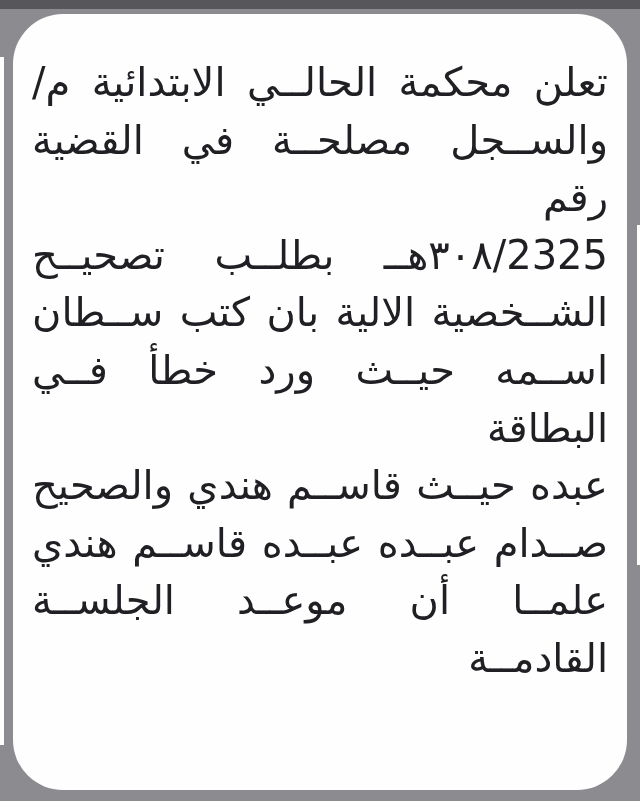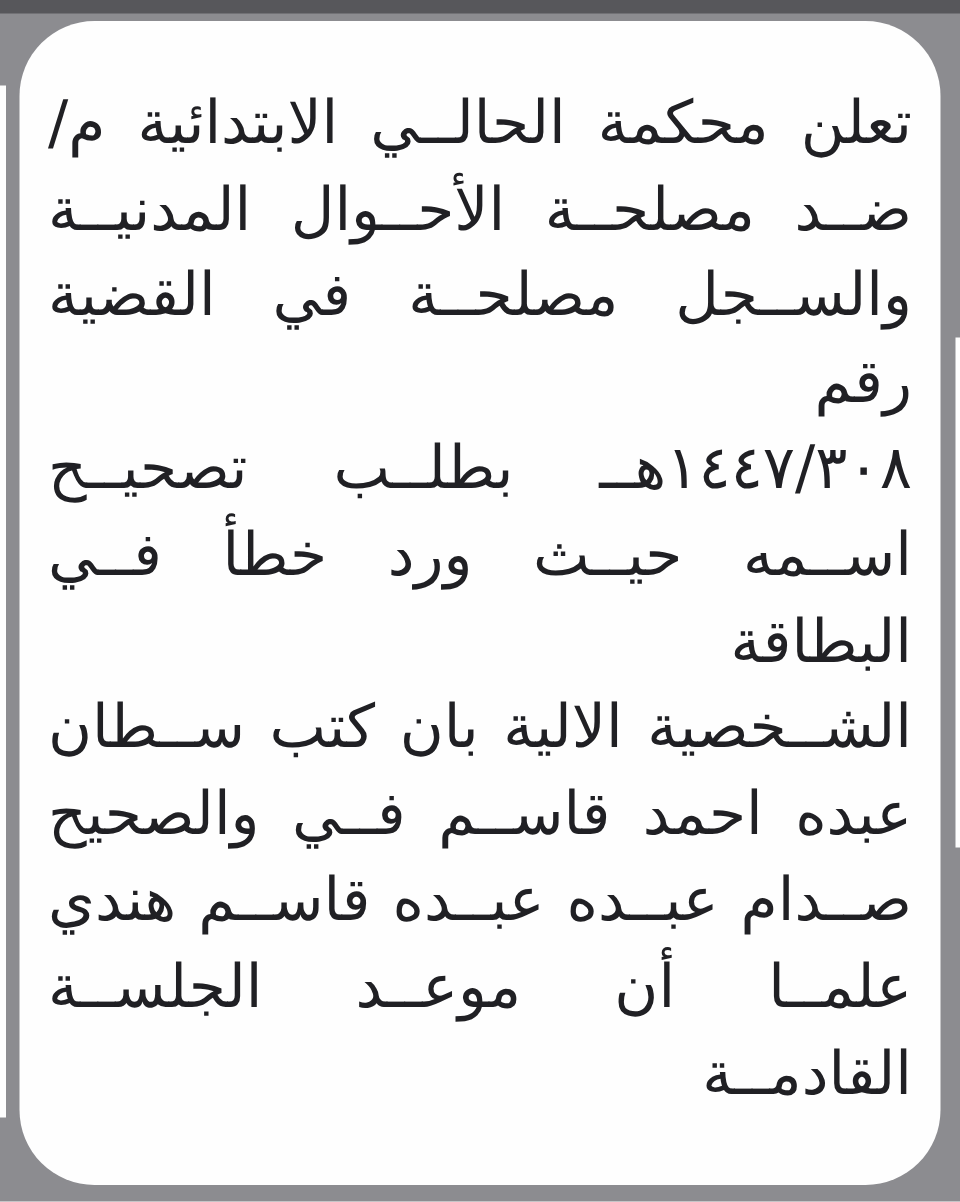--- a/index.html
+++ b/index.html
@@ -66,23 +66,22 @@
 </head>
 <body>
 
 <div class="top-strip"></div>
 <div class="edge-left"></div>
 <div class="edge-right"></div>
 
 <div class="notice-card">
   <div class="notice-text">
     <div class="line">تعلن محكمة الحالــي الابتدائية م/</div>
-    <div class="line">ضــد مصلحــة الأحــوال المدنيــة</div>
     <div class="line">والســجل مصلحــة في القضية رقم</div>
-    <div class="line">١٤٤٧/٣٠٨هــ بطلــب تصحيــح</div>
+    <div class="line">2325/٣٠٨هــ بطلــب تصحيــح</div>
+    <div class="line">الشــخصية الالية بان كتب ســطان</div>
     <div class="line">اســمه حيــث ورد خطأ فــي البطاقة</div>
-    <div class="line">الشــخصية الالية بان كتب ســطان</div>
-    <div class="line">عبده احمد قاســم فــي والصحيح</div>
+    <div class="line">عبده حيــث قاســم هندي والصحيح</div>
     <div class="line">صــدام عبــده عبــده قاســم هندي</div>
     <div class="line">علمــا أن موعــد الجلســة القادمــة</div>
 
   </div>
 </div>
 
 </body></html>

